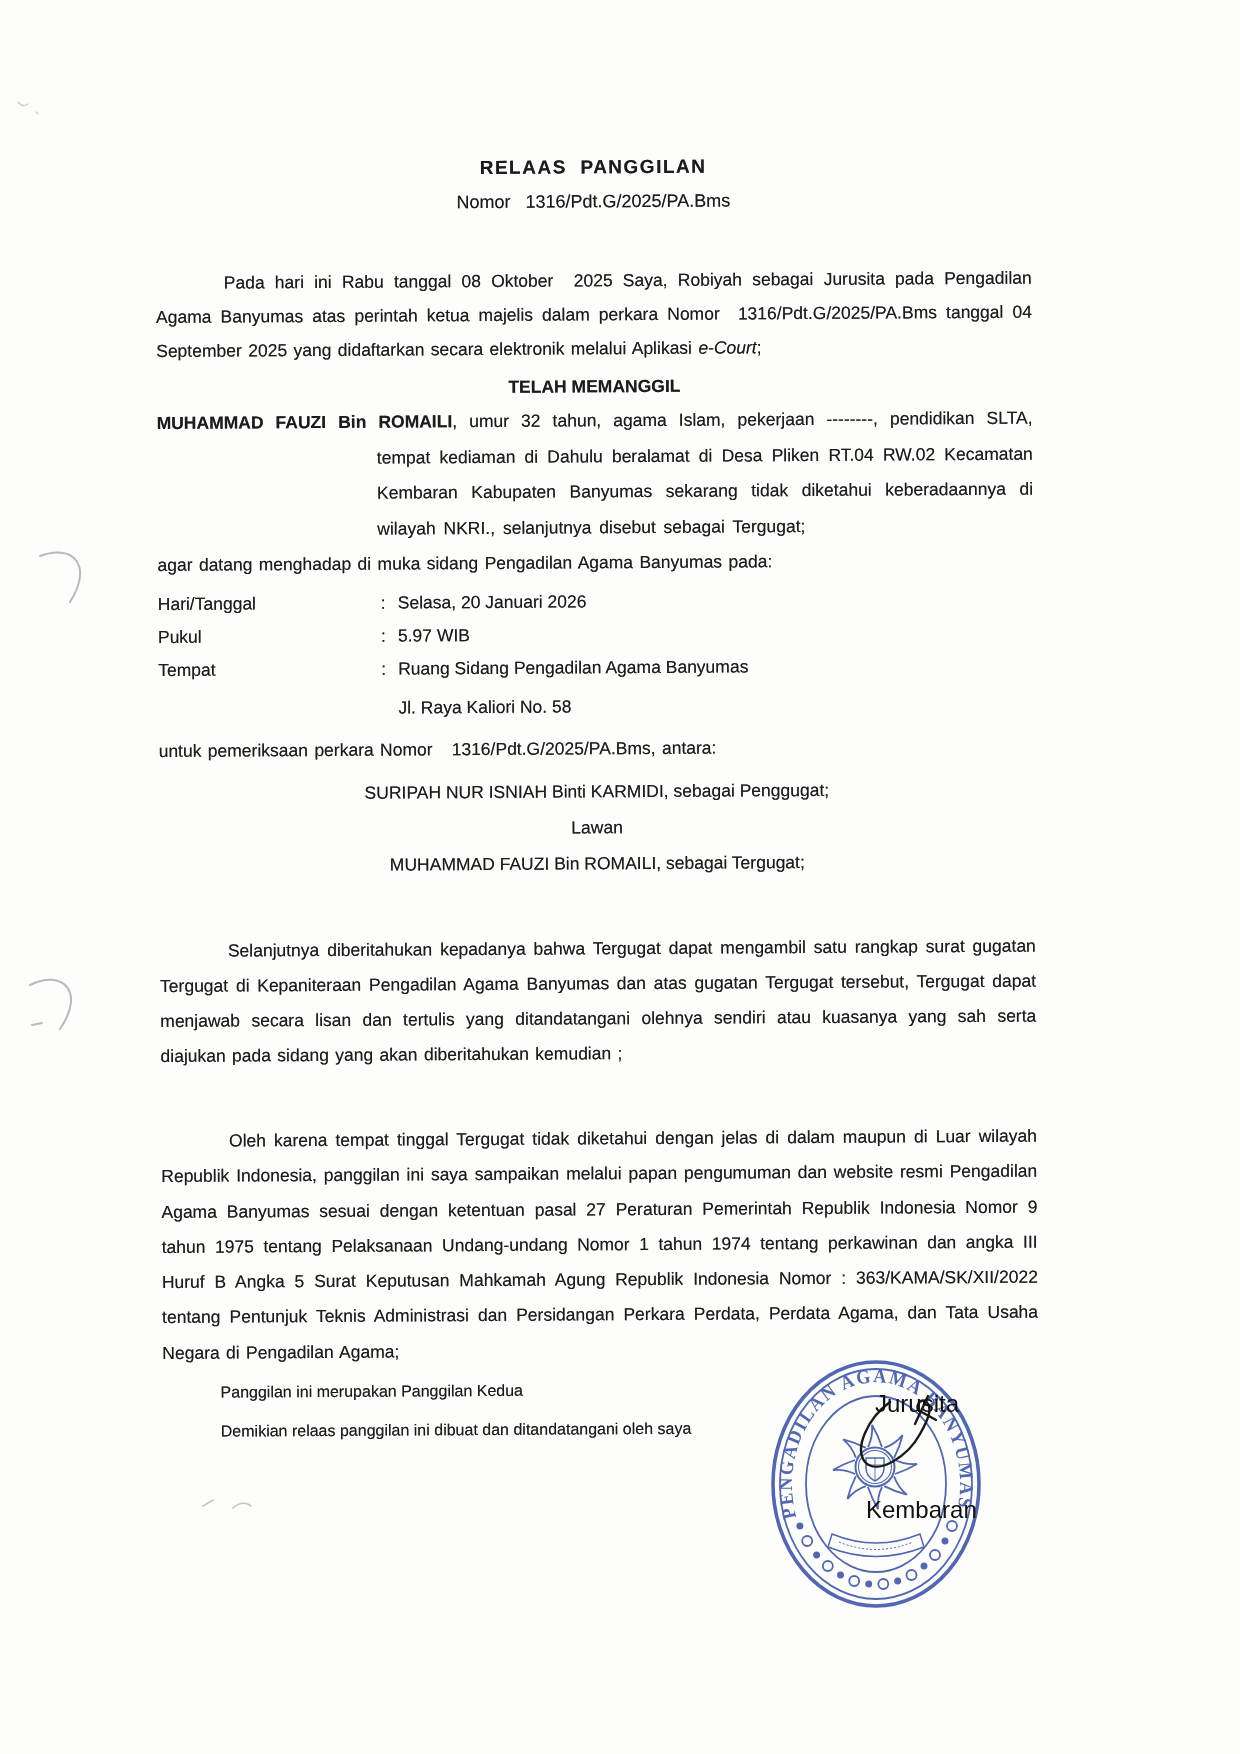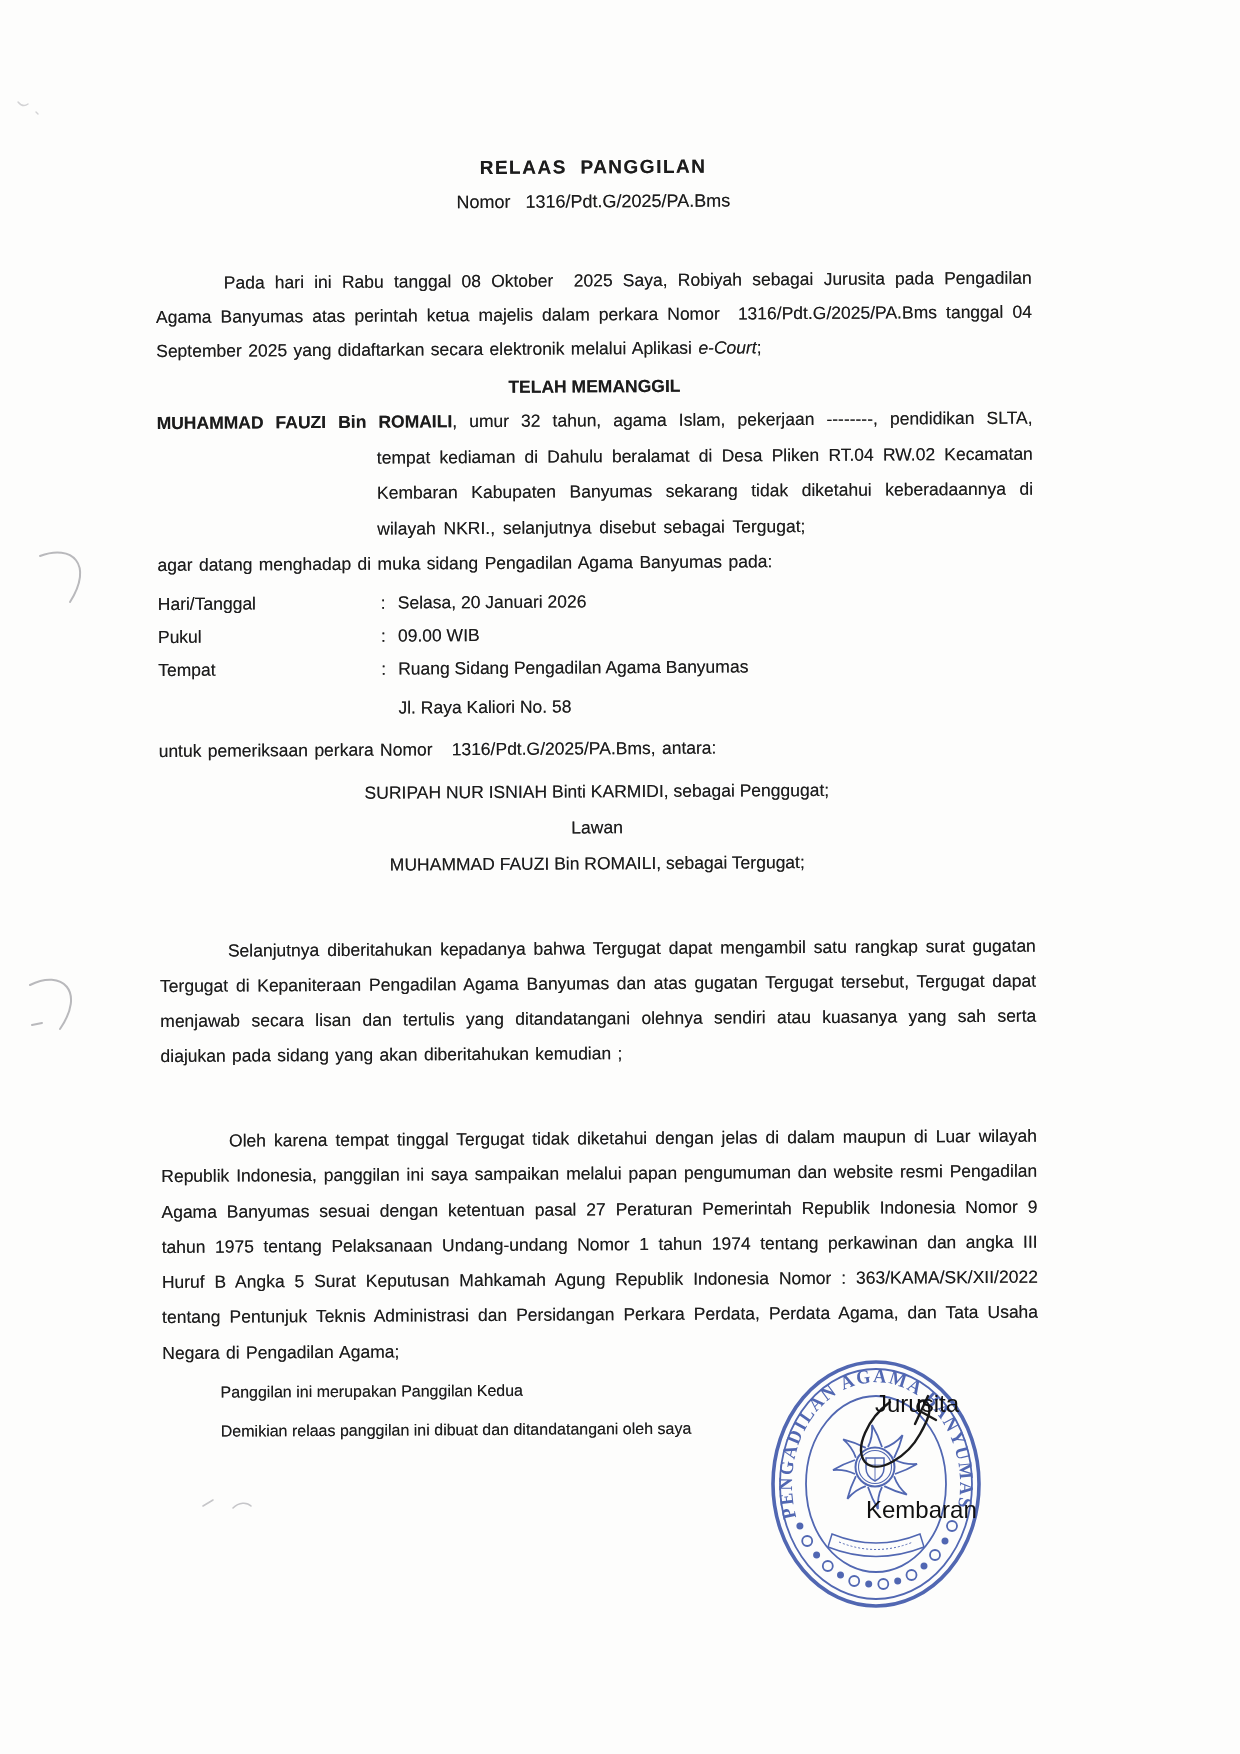--- a/index.html
+++ b/index.html
@@ -107,21 +107,21 @@
 
     <div class="schedule">
       <div class="srow">
         <span class="lbl">Hari/Tanggal</span>
           <span class="sep">:</span>
           <span class="val">Selasa, 20 Januari 2026</span>
       </div>
       <div class="srow">
         <span class="lbl">Pukul</span>
           <span class="sep">:</span>
-          <span class="val">09.00 WIB</span>
+          <span class="val">5.97 WIB</span>
       </div>
       <div class="srow">
         <span class="lbl">Tempat</span>
           <span class="sep">:</span>
           <span class="val">Ruang Sidang Pengadilan Agama Banyumas</span>
       </div>
       <div class="addr">Jl. Raya Kaliori No. 58</div>
     </div>
 
     <p class="para untuk">untuk pemeriksaan perkara Nomor   1316/Pdt.G/2025/PA.Bms, antara:</p>

